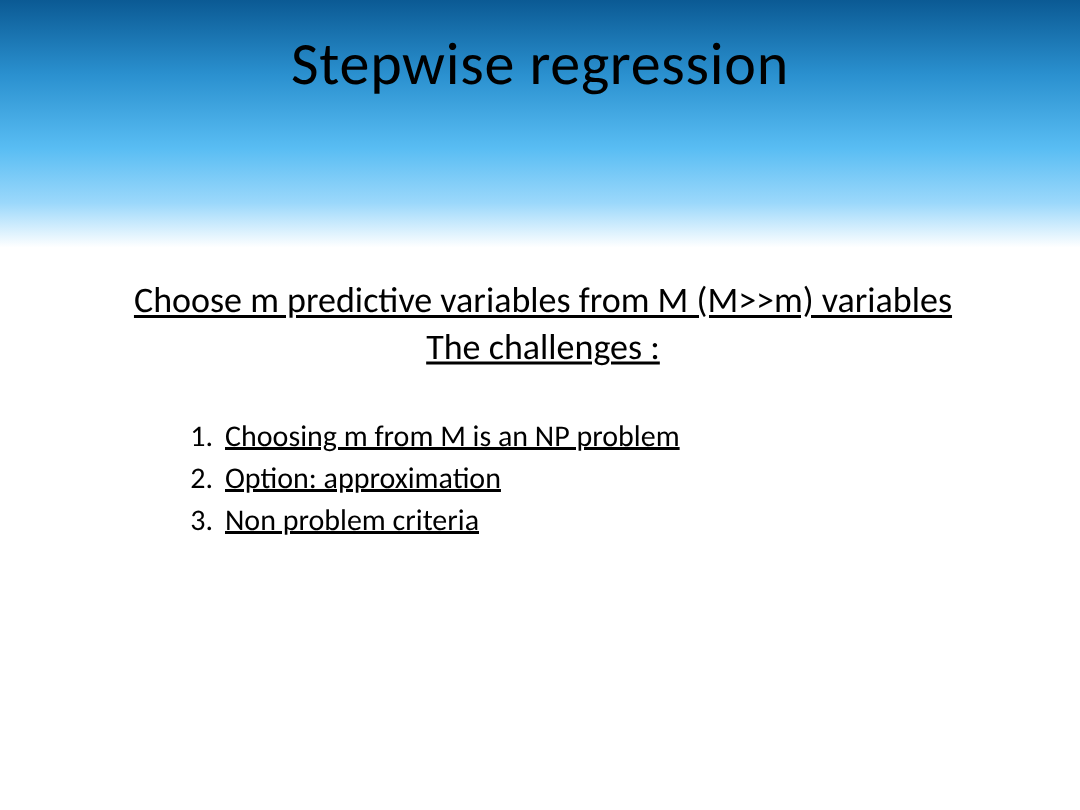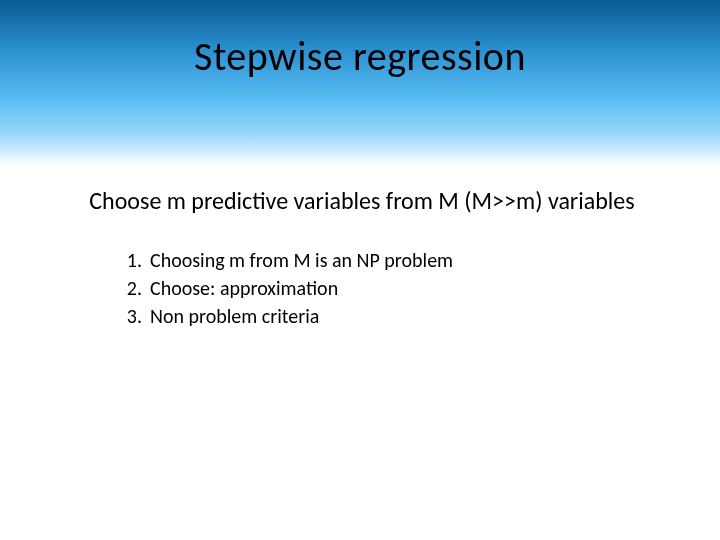--- a/index.html
+++ b/index.html
@@ -11,31 +11,32 @@
     background: #ffffff;
     color: #000000;
   }
   .header {
     width: 100%;
     height: 165px;
     background: linear-gradient(to bottom, #0b5a94 0%, #2a90cf 30%, #59bdf3 60%, #9bd8fb 82%, #ffffff 100%);
     display: flex;
     align-items: flex-start;
     justify-content: center;
-    padding-top: 32px;
+    padding-top: 18px;
     text-align: right;
   }
   .title {
     font-size: 40px;
     font-weight: 400;
     color: #000000;
     letter-spacing: 0.5px;
   }
   .content {
     padding: 20px 26px 0 26px;
+    text-decoration: underline;
   }
   .intro {
     text-align: center;
     font-size: 24px;
     line-height: 1.3;
     margin-bottom: 30px;
     padding-left: 4px;
   }
   .list {
     list-style: none;
@@ -60,19 +61,20 @@
 </head>
 <body>
 
 <div class="header">
   <div class="title">Stepwise regression</div>
 </div>
 
 <div class="content">
   <div class="intro">
     <span>Choose m predictive variables from M (M&gt;&gt;m) variables</span><br>
+    <span>The challenges :</span>
   </div>
   <ol class="list">
     <li>Choosing m from M is an NP problem</li>
-    <li>Choose: approximation</li>
+    <li>Option: approximation</li>
     <li>Non problem criteria</li>
   </ol>
 </div>
 
 </body></html>

